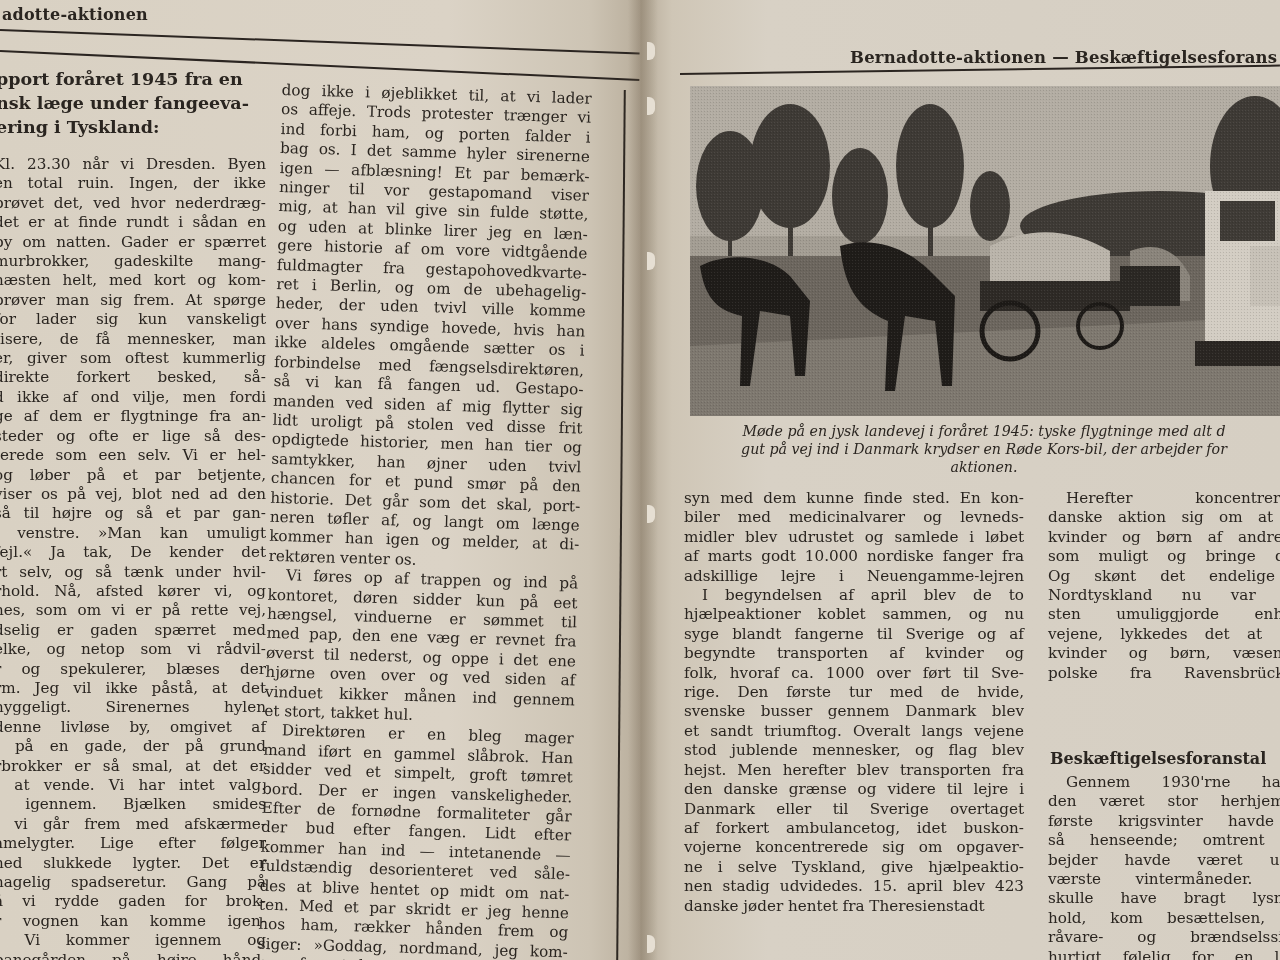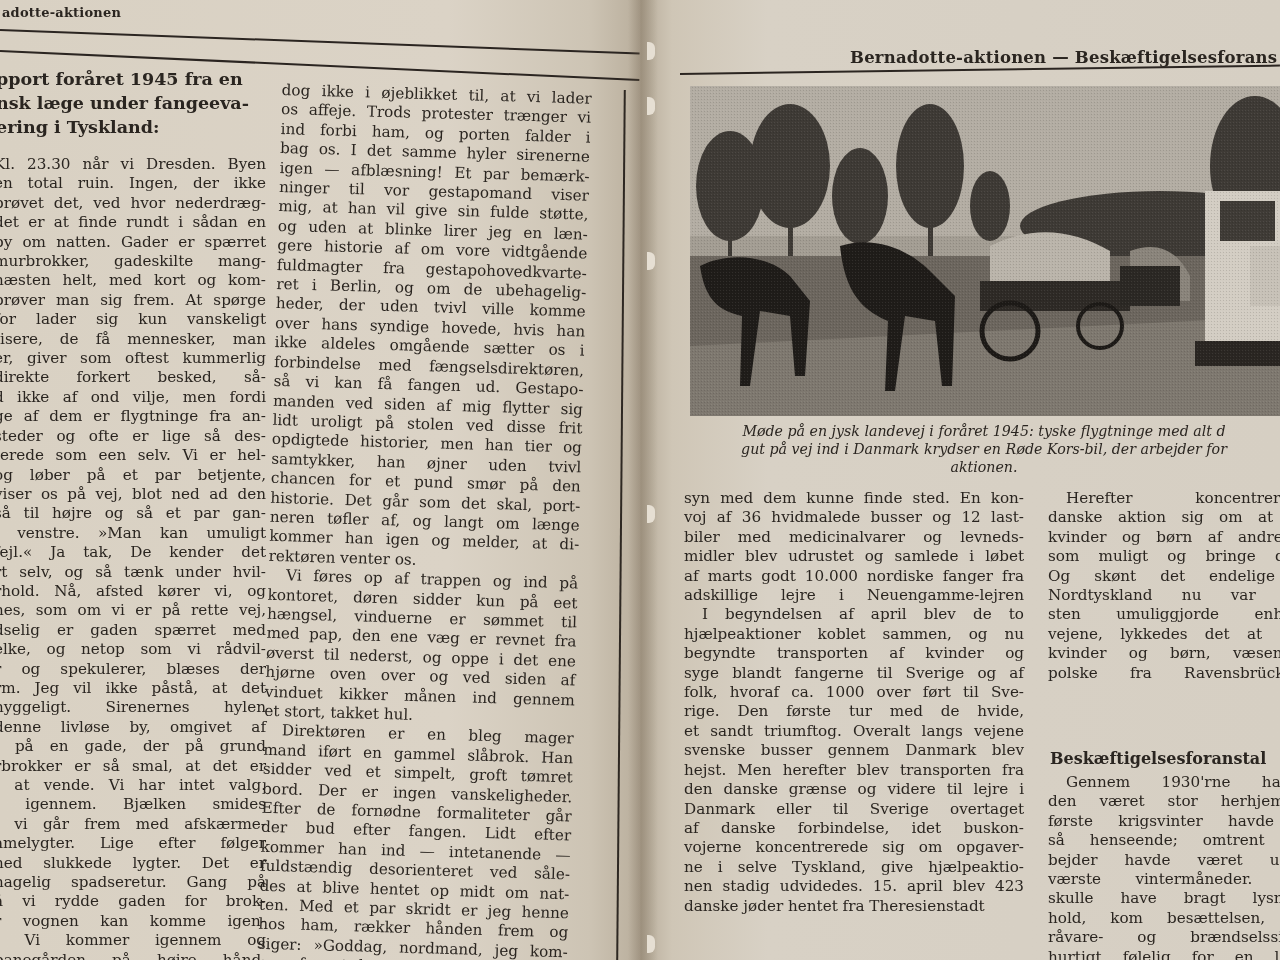--- a/index.html
+++ b/index.html
@@ -13,21 +13,21 @@
     position:absolute; top:0; height:960px; overflow:hidden;
     background:linear-gradient(90deg,#d8d0c2 0%,#ddd6c9 40%,#d6cebf 100%);
   }
   .page-left { left:0; width:640px;
     background:linear-gradient(90deg,#d9d1c3 0%,#dbd3c6 70%,#cdc4b4 92%,#b9ae9c 100%); }
   .page-right { left:640px; width:640px;
     background:linear-gradient(90deg,#b6ab99 0%,#cfc6b6 5%,#d8d1c5 20%,#d6cfc3 100%); }
   .gutter { position:absolute; left:628px; top:0; width:30px; height:960px;
     background:linear-gradient(90deg,rgba(120,105,85,0) 0%,rgba(110,95,75,.35) 45%,rgba(120,105,85,0) 100%); }
 
-  .running-head { position:absolute; font-weight:bold; font-size:13px; letter-spacing:0.2px; white-space:nowrap; }
+  .running-head { position:absolute; font-weight:bold; font-size:16px; letter-spacing:0.2px; white-space:nowrap; }
   .rh-left { left:2px; top:5px; }
   .rh-right { left:850px; top:48px; font-size:16.5px; }
   .rule { position:absolute; height:2px; background:#2b2521; transform-origin:left center; }
 
   .col { position:absolute; font-size:15.2px; line-height:19.4px; text-align:justify; }
   .col .line { display:block; white-space:nowrap; text-align-last:justify; }
   .col .line.last { text-align-last:left; }
   .indent { padding-left:18px; }
 
   .col-a { left:-6px; top:155px; width:272px; }
@@ -225,37 +225,37 @@
 </div>
 
 <div class="caption">
   <span class="line">Møde på en jysk landevej i foråret 1945: tyske flygtninge med alt d</span>
   <span class="line">gut på vej ind i Danmark krydser en Røde Kors-bil, der arbejder for</span>
   <span class="line">aktionen.</span>
 </div>
 
 <div class="col col-c" id="col-c">
     <span class="line">syn med dem kunne finde sted. En kon-</span>
-    <span class="line">voj af 36 hvidmalede busser og 12 last-</span>
     <span class="line">biler med medicinalvarer og levneds-</span>
     <span class="line">midler blev udrustet og samlede i løbet</span>
     <span class="line">af marts godt 10.000 nordiske fanger fra</span>
     <span class="line">adskillige lejre i Neuengamme-lejren</span>
     <span class="line indent">I begyndelsen af april blev de to</span>
     <span class="line">hjælpeaktioner koblet sammen, og nu</span>
+    <span class="line">syge blandt fangerne til Sverige og af</span>
     <span class="line">begyndte transporten af kvinder og</span>
-    <span class="line">syge blandt fangerne til Sverige og af</span>
     <span class="line">folk, hvoraf ca. 1000 over ført til Sve-</span>
     <span class="line">rige. Den første tur med de hvide,</span>
+    <span class="line">svenske busser gennem Danmark blev</span>
     <span class="line">et sandt triumftog. Overalt langs vejene</span>
-    <span class="line">svenske busser gennem Danmark blev</span>
+    <span class="line">stod jublende mennesker, og flag blev</span>
     <span class="line">hejst. Men herefter blev transporten fra</span>
     <span class="line">den danske grænse og videre til lejre i</span>
     <span class="line">Danmark eller til Sverige overtaget</span>
-    <span class="line">af danske forbindelse, idet buskon-</span>
+    <span class="line">af forkert ambulancetog, idet buskon-</span>
     <span class="line">vojerne koncentrerede sig om opgaver-</span>
     <span class="line">ne i selve Tyskland, give hjælpeaktio-</span>
     <span class="line">nen stadig udvidedes. 15. april blev 423</span>
     <span class="line last">danske jøder hentet fra Theresienstadt</span>
   </div>
 <div class="col col-d" id="col-d">
     <span class="line indent">Herefter koncentrerede</span>
     <span class="line">danske aktion sig om at ud</span>
     <span class="line">kvinder og børn af andre n</span>
     <span class="line">som muligt og bringe dem</span>

